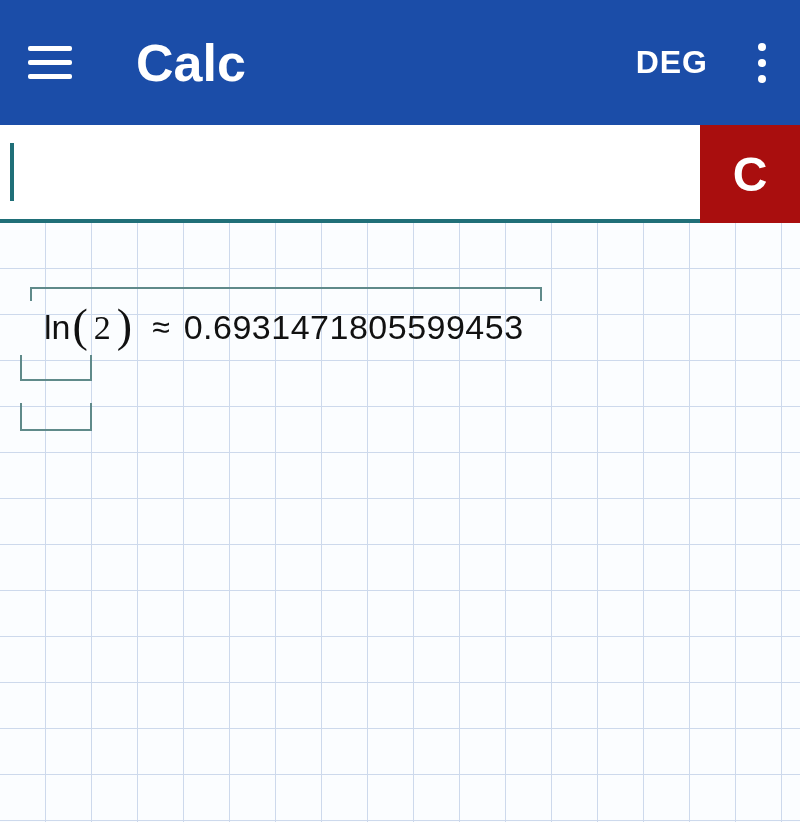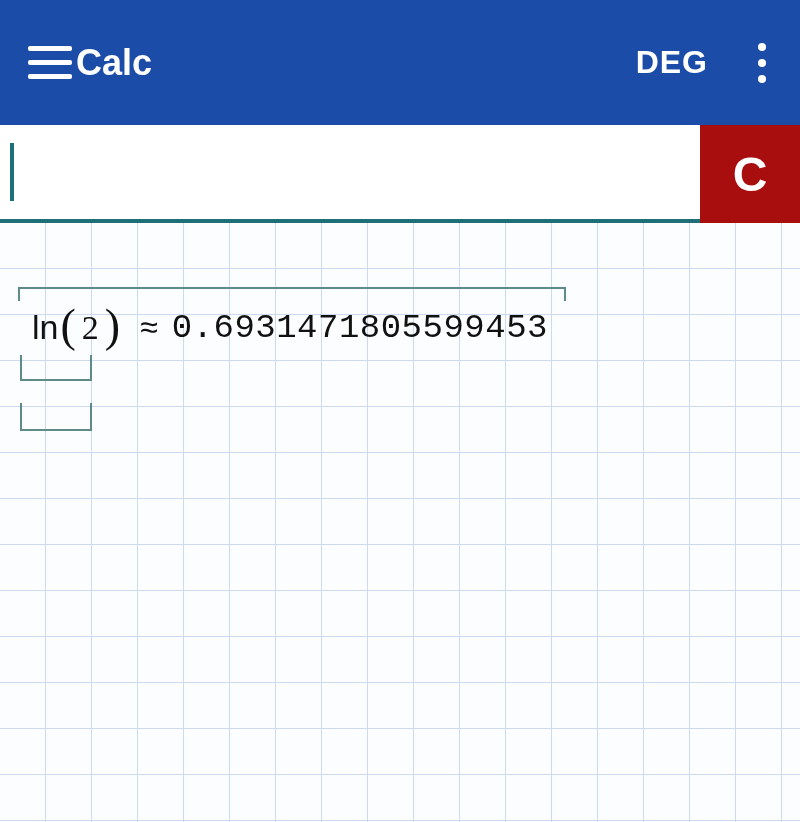--- a/index.html
+++ b/index.html
@@ -17,21 +17,21 @@
   }
   .hamburger {
     width: 48px; height: 48px;
     display: flex; flex-direction: column; justify-content: center; gap: 9px;
     cursor: pointer;
   }
   .hamburger span {
     display: block; height: 5px; width: 44px; background: #fff; border-radius: 2px;
   }
   .title {
-    font-size: 36px; font-weight: 700; 
+    font-size: 52px; font-weight: 700; margin-left: 60px;
   }
   .spacer { flex: 1; }
   .mode-btn {
     font-size: 32px; font-weight: 700; color: #fff;
     padding: 8px 16px; letter-spacing: 1px; cursor: pointer; text-align: center;
   }
   .dots {
     width: 40px; height: 48px; display: flex; flex-direction: column;
     align-items: center; justify-content: center; gap: 8px; margin-left: 18px; cursor: pointer;
   }
@@ -75,21 +75,21 @@
     background-image:
       linear-gradient(#cdd9ec 1px, transparent 1px),
       linear-gradient(90deg, #cdd9ec 1px, transparent 1px);
     background-size: 46px 46px;
     background-position: -1px -1px;
     overflow: hidden;
   }
 
   .result-box {
     position: absolute;
-    left: 18px; top: 64px;
+    left: 30px; top: 64px;
     padding: 12px 18px 12px 14px;
     border-top: 2px solid #5f8a8a;
     position: absolute;
   }
   .result-box::before, .result-box::after {
     content: "";
     position: absolute;
     top: 0; width: 2px; height: 12px; background: #5f8a8a;
   }
   .result-box::before { left: 0; }
@@ -98,21 +98,21 @@
   .expr {
     font-size: 34px;
     color: #111;
     display: flex; align-items: center;
     font-family: "Times New Roman", serif;
   }
   .expr .fn { font-family: Arial, sans-serif; font-size: 34px; }
   .expr .paren { font-size: 46px; font-weight: 300; padding: 0 2px; position: relative; top: -2px; }
   .expr .arg { padding: 0 4px; font-size: 34px; }
   .expr .approx { padding: 0 14px 0 18px; font-size: 32px; font-family: Arial, sans-serif; }
-  .expr .val { font-size: 34px; font-family: Liberation Mono, monospace; letter-spacing: 0.5px; }
+  .expr .val { font-size: 34px; font-family: Liberation Sans, sans-serif; letter-spacing: 0.5px; }
 
   .sub-bracket {
     position: absolute;
     left: 20px; top: 132px;
     width: 72px; height: 26px;
     border-left: 2px solid #5f8a8a;
     border-right: 2px solid #5f8a8a;
     border-bottom: 2px solid #5f8a8a;
   }
   .sub-bracket-2 {

